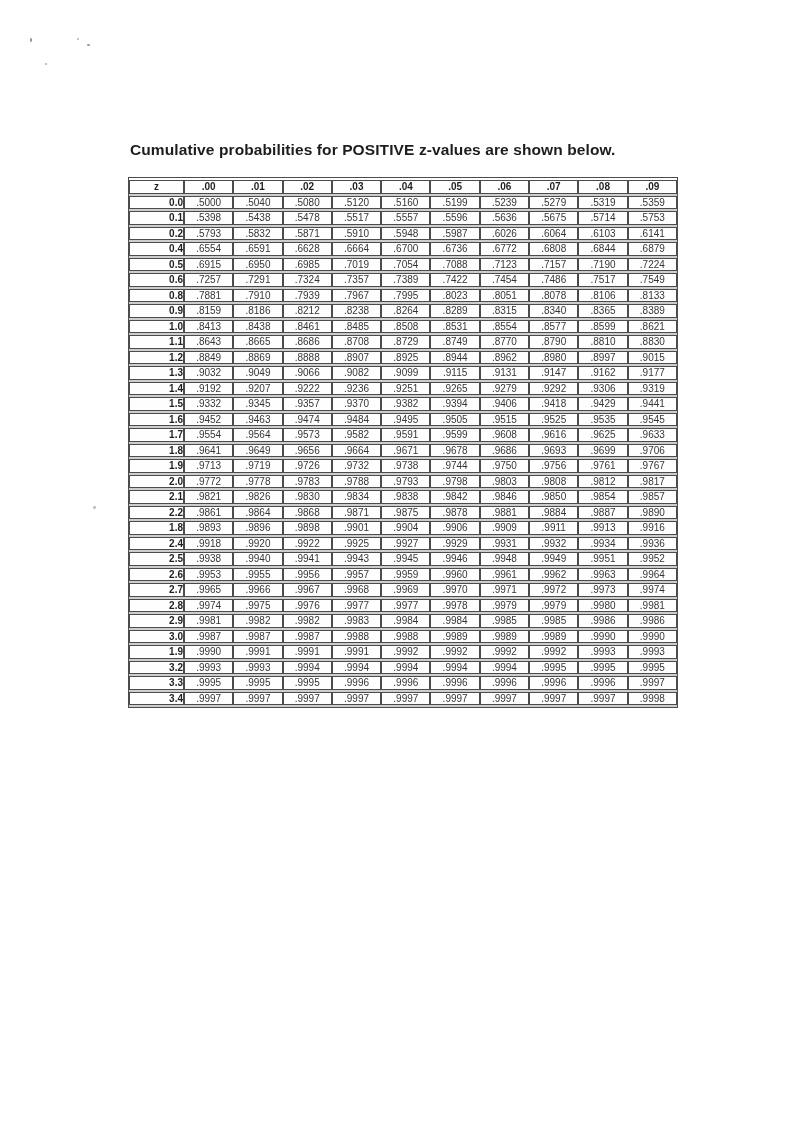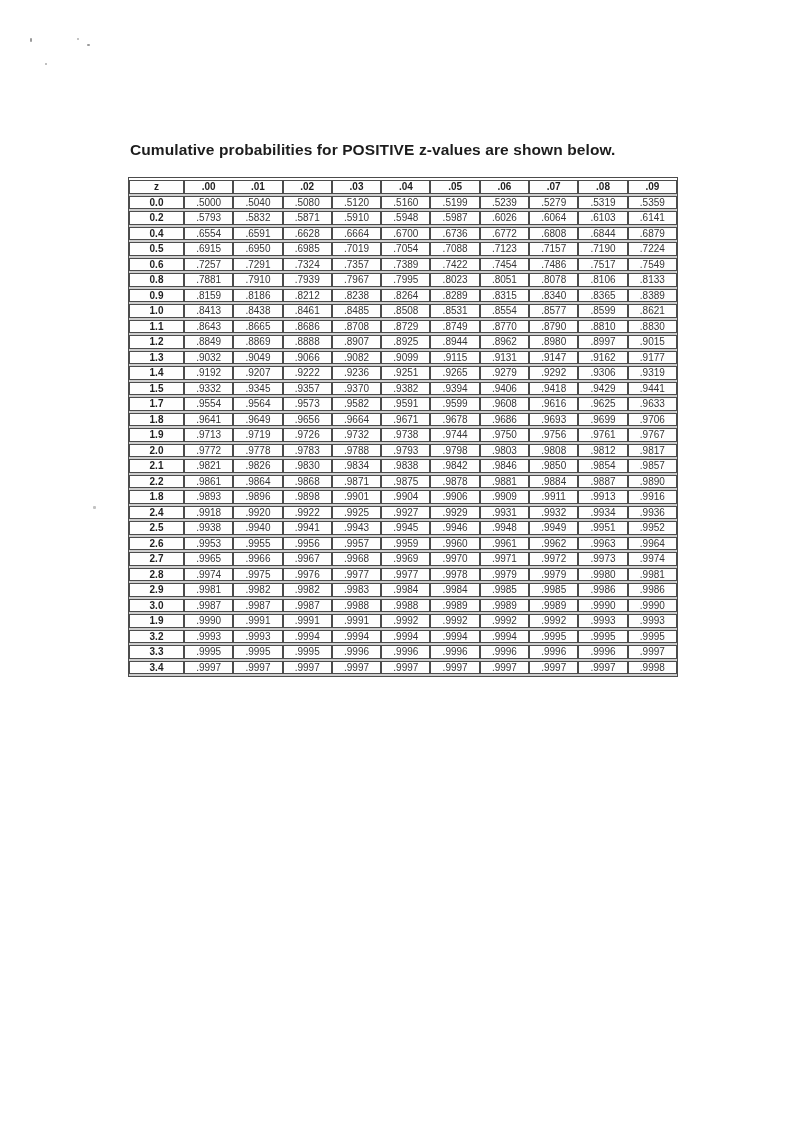--- a/index.html
+++ b/index.html
@@ -50,20 +50,21 @@
     box-shadow: 0 2px 0 rgba(145,145,145,0.45);
     overflow: hidden;
   }
   .ztable thead th {
     font-weight: bold;
     color: #1f1f1f;
   }
   .ztable tbody th {
     font-weight: bold;
     color: #1f1f1f;
+    text-align: right;
   }
   .speck {
     position: absolute;
     background: #9a9a9a;
     border-radius: 1px;
   }
   .speck.s1 { left: 30px;  top: 38px;  width: 2px; height: 4px; }
   .speck.s2 { left: 77px;  top: 38px;  width: 2px; height: 2px; background:#b0b0b0; }
   .speck.s3 { left: 87px;  top: 44px;  width: 3px; height: 2px; }
   .speck.s4 { left: 45px;  top: 63px;  width: 2px; height: 2px; background:#ababab; }
@@ -109,20 +110,33 @@
           <td>.5080</td>
           <td>.5120</td>
           <td>.5160</td>
           <td>.5199</td>
           <td>.5239</td>
           <td>.5279</td>
           <td>.5319</td>
           <td>.5359</td>
         </tr>
         <tr>
+          <th>0.1</th>
+          <td>.5398</td>
+          <td>.5438</td>
+          <td>.5478</td>
+          <td>.5517</td>
+          <td>.5557</td>
+          <td>.5596</td>
+          <td>.5636</td>
+          <td>.5675</td>
+          <td>.5714</td>
+          <td>.5753</td>
+        </tr>
+        <tr>
           <th>0.2</th>
           <td>.5793</td>
           <td>.5832</td>
           <td>.5871</td>
           <td>.5910</td>
           <td>.5948</td>
           <td>.5987</td>
           <td>.6026</td>
           <td>.6064</td>
           <td>.6103</td>
@@ -265,20 +279,33 @@
           <td>.9357</td>
           <td>.9370</td>
           <td>.9382</td>
           <td>.9394</td>
           <td>.9406</td>
           <td>.9418</td>
           <td>.9429</td>
           <td>.9441</td>
         </tr>
         <tr>
+          <th>1.6</th>
+          <td>.9452</td>
+          <td>.9463</td>
+          <td>.9474</td>
+          <td>.9484</td>
+          <td>.9495</td>
+          <td>.9505</td>
+          <td>.9515</td>
+          <td>.9525</td>
+          <td>.9535</td>
+          <td>.9545</td>
+        </tr>
+        <tr>
           <th>1.7</th>
           <td>.9554</td>
           <td>.9564</td>
           <td>.9573</td>
           <td>.9582</td>
           <td>.9591</td>
           <td>.9599</td>
           <td>.9608</td>
           <td>.9616</td>
           <td>.9625</td>

